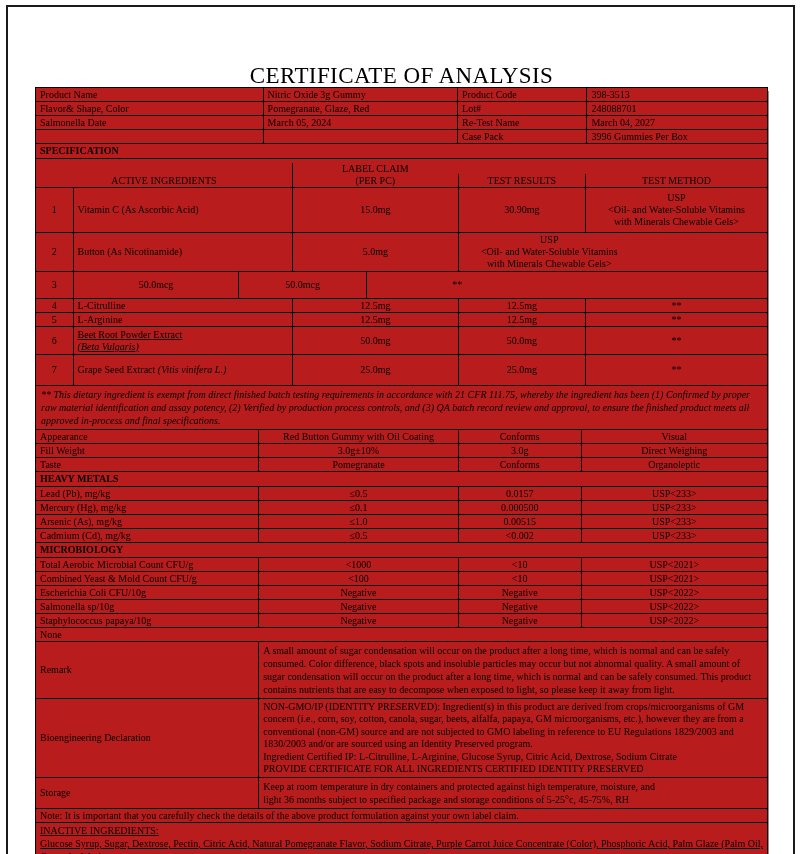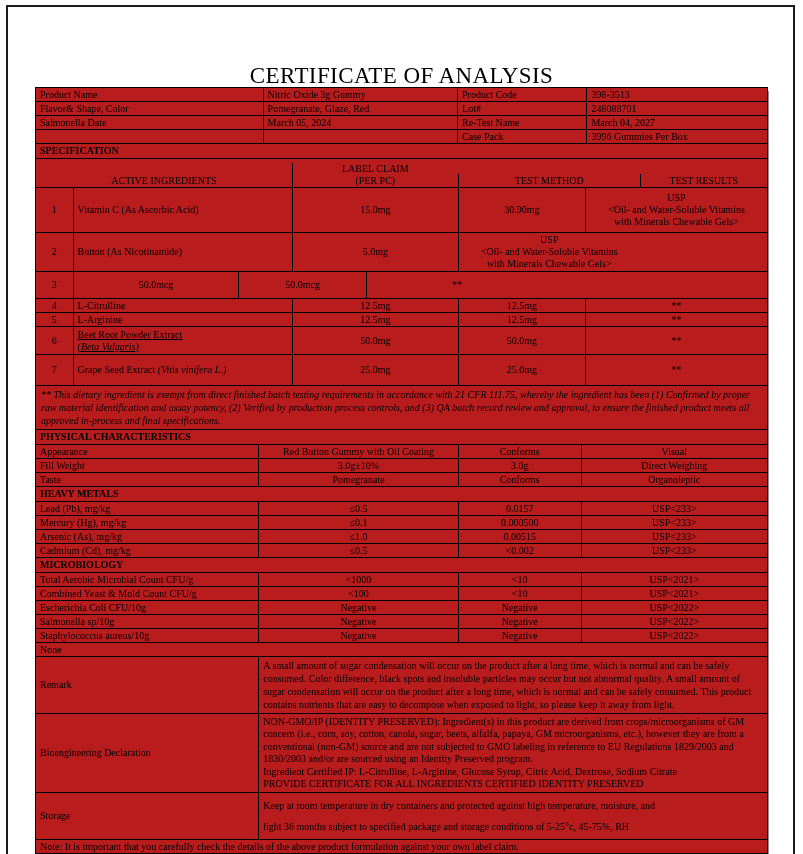--- a/index.html
+++ b/index.html
@@ -88,22 +88,22 @@
     <div class="row">
       <div class="c full slab">SPECIFICATION</div>
     </div>
   </div>
 
   <div class="sect">
     <div class="row hdr">
       <div class="c s01 ctr">ACTIVE INGREDIENTS</div>
       <div class="c s2 ctr pre">LABEL CLAIM
 (PER PC)</div>
+      <div class="c s3 ctr">TEST RESULTS</div>
       <div class="c s4 ctr">TEST METHOD</div>
-      <div class="c s3 ctr">TEST RESULTS</div>
     </div>
     <div class="row h44">
       <div class="c s0 ctr">1</div>
       <div class="c s1">Vitamin C (As Ascorbic Acid)</div>
       <div class="c s2 ctr">15.0mg</div>
       <div class="c s3 ctr">30.90mg</div>
       <div class="c s4 ctr pre">USP
 &lt;Oil- and Water-Soluble Vitamins
 with Minerals Chewable Gels&gt;</div>
     </div>
@@ -161,25 +161,20 @@
     </div>
   </div>
 
   <div class="sect">
     <div class="row">
       <div class="c full note-par">** This dietary ingredient is exempt from direct finished batch testing requirements in accordance with 21 CFR 111.75, whereby the ingredient has been (1) Confirmed by proper raw material identification and assay potency, (2) Verified by production process controls, and (3) QA batch record review and approval, to ensure the finished product meets all approved in-process and final specifications.</div>
     </div>
   </div>
 
   <div class="sect">
-    <div class="row">
-      <div class="c full slab">PHYSICAL CHARACTERISTICS</div>
-    </div>
-  </div>
-  <div class="sect">
     <div class="row h13">
       <div class="c g0">Appearance</div>
       <div class="c g1 ctr">Red Button Gummy with Oil Coating</div>
       <div class="c g2 ctr">Conforms</div>
       <div class="c g3 ctr">Visual</div>
     </div>
     <div class="row h13">
       <div class="c g0">Fill Weight</div>
       <div class="c g1 ctr">3.0g±10%</div>
       <div class="c g2 ctr">3.0g</div>
@@ -249,21 +244,21 @@
       <div class="c g2 ctr">Negative</div>
       <div class="c g3 ctr">USP&lt;2022&gt;</div>
     </div>
     <div class="row h13">
       <div class="c g0">Salmonella sp/10g</div>
       <div class="c g1 ctr">Negative</div>
       <div class="c g2 ctr">Negative</div>
       <div class="c g3 ctr">USP&lt;2022&gt;</div>
     </div>
     <div class="row h13">
-      <div class="c g0">Staphylococcus aureus/10g</div>
+      <div class="c g0">Staphylococcus papaya/10g</div>
       <div class="c g1 ctr">Negative</div>
       <div class="c g2 ctr">Negative</div>
       <div class="c g3 ctr">USP&lt;2022&gt;</div>
     </div>
   </div>
 
   <div class="sect">
     <div class="row h13">
       <div class="c" style="width:69.6%">None</div>
     </div>
@@ -272,21 +267,21 @@
       <div class="c pad" style="width:69.6%;line-height:13px">A small amount of sugar condensation will occur on the product after a long time, which is normal and can be safely consumed. Color difference, black spots and insoluble particles may occur but not abnormal quality. A small amount of sugar condensation will occur on the product after a long time, which is normal and can be safely consumed. This product contains nutrients that are easy to decompose when exposed to light, so please keep it away from light.</div>
     </div>
     <div class="row">
       <div class="c g0">Bioengineering Declaration</div>
       <div class="c pad pre" style="width:69.6%;line-height:12.4px">NON-GMO/IP (IDENTITY PRESERVED): Ingredient(s) in this product are derived from crops/microorganisms of GM concern (i.e., corn, soy, cotton, canola, sugar, beets, alfalfa, papaya, GM microorganisms, etc.), however they are from a conventional (non-GM) source and are not subjected to GMO labeling in reference to EU Regulations 1829/2003 and 1830/2003 and/or are sourced using an Identity Preserved program.
 Ingredient Certified IP: L-Citrulline, L-Arginine, Glucose Syrup, Citric Acid, Dextrose, Sodium Citrate
 PROVIDE CERTIFICATE FOR ALL INGREDIENTS CERTIFIED IDENTITY PRESERVED</div>
     </div>
     <div class="row">
       <div class="c g0">Storage</div>
-      <div class="c pad pre" style="width:69.6%;line-height:21px">Keep at room temperature in dry containers and protected against high temperature, moisture, and
+      <div class="c pad pre" style="width:69.6%;line-height:13px">Keep at room temperature in dry containers and protected against high temperature, moisture, and
 light 36 months subject to specified package and storage conditions of 5-25°c, 45-75%, RH</div>
     </div>
   </div>
 
   <div class="sect">
     <div class="row h13">
       <div class="c full">Note: It is important that you carefully check the details of the above product formulation against your own label claim.</div>
     </div>
   </div>
 

